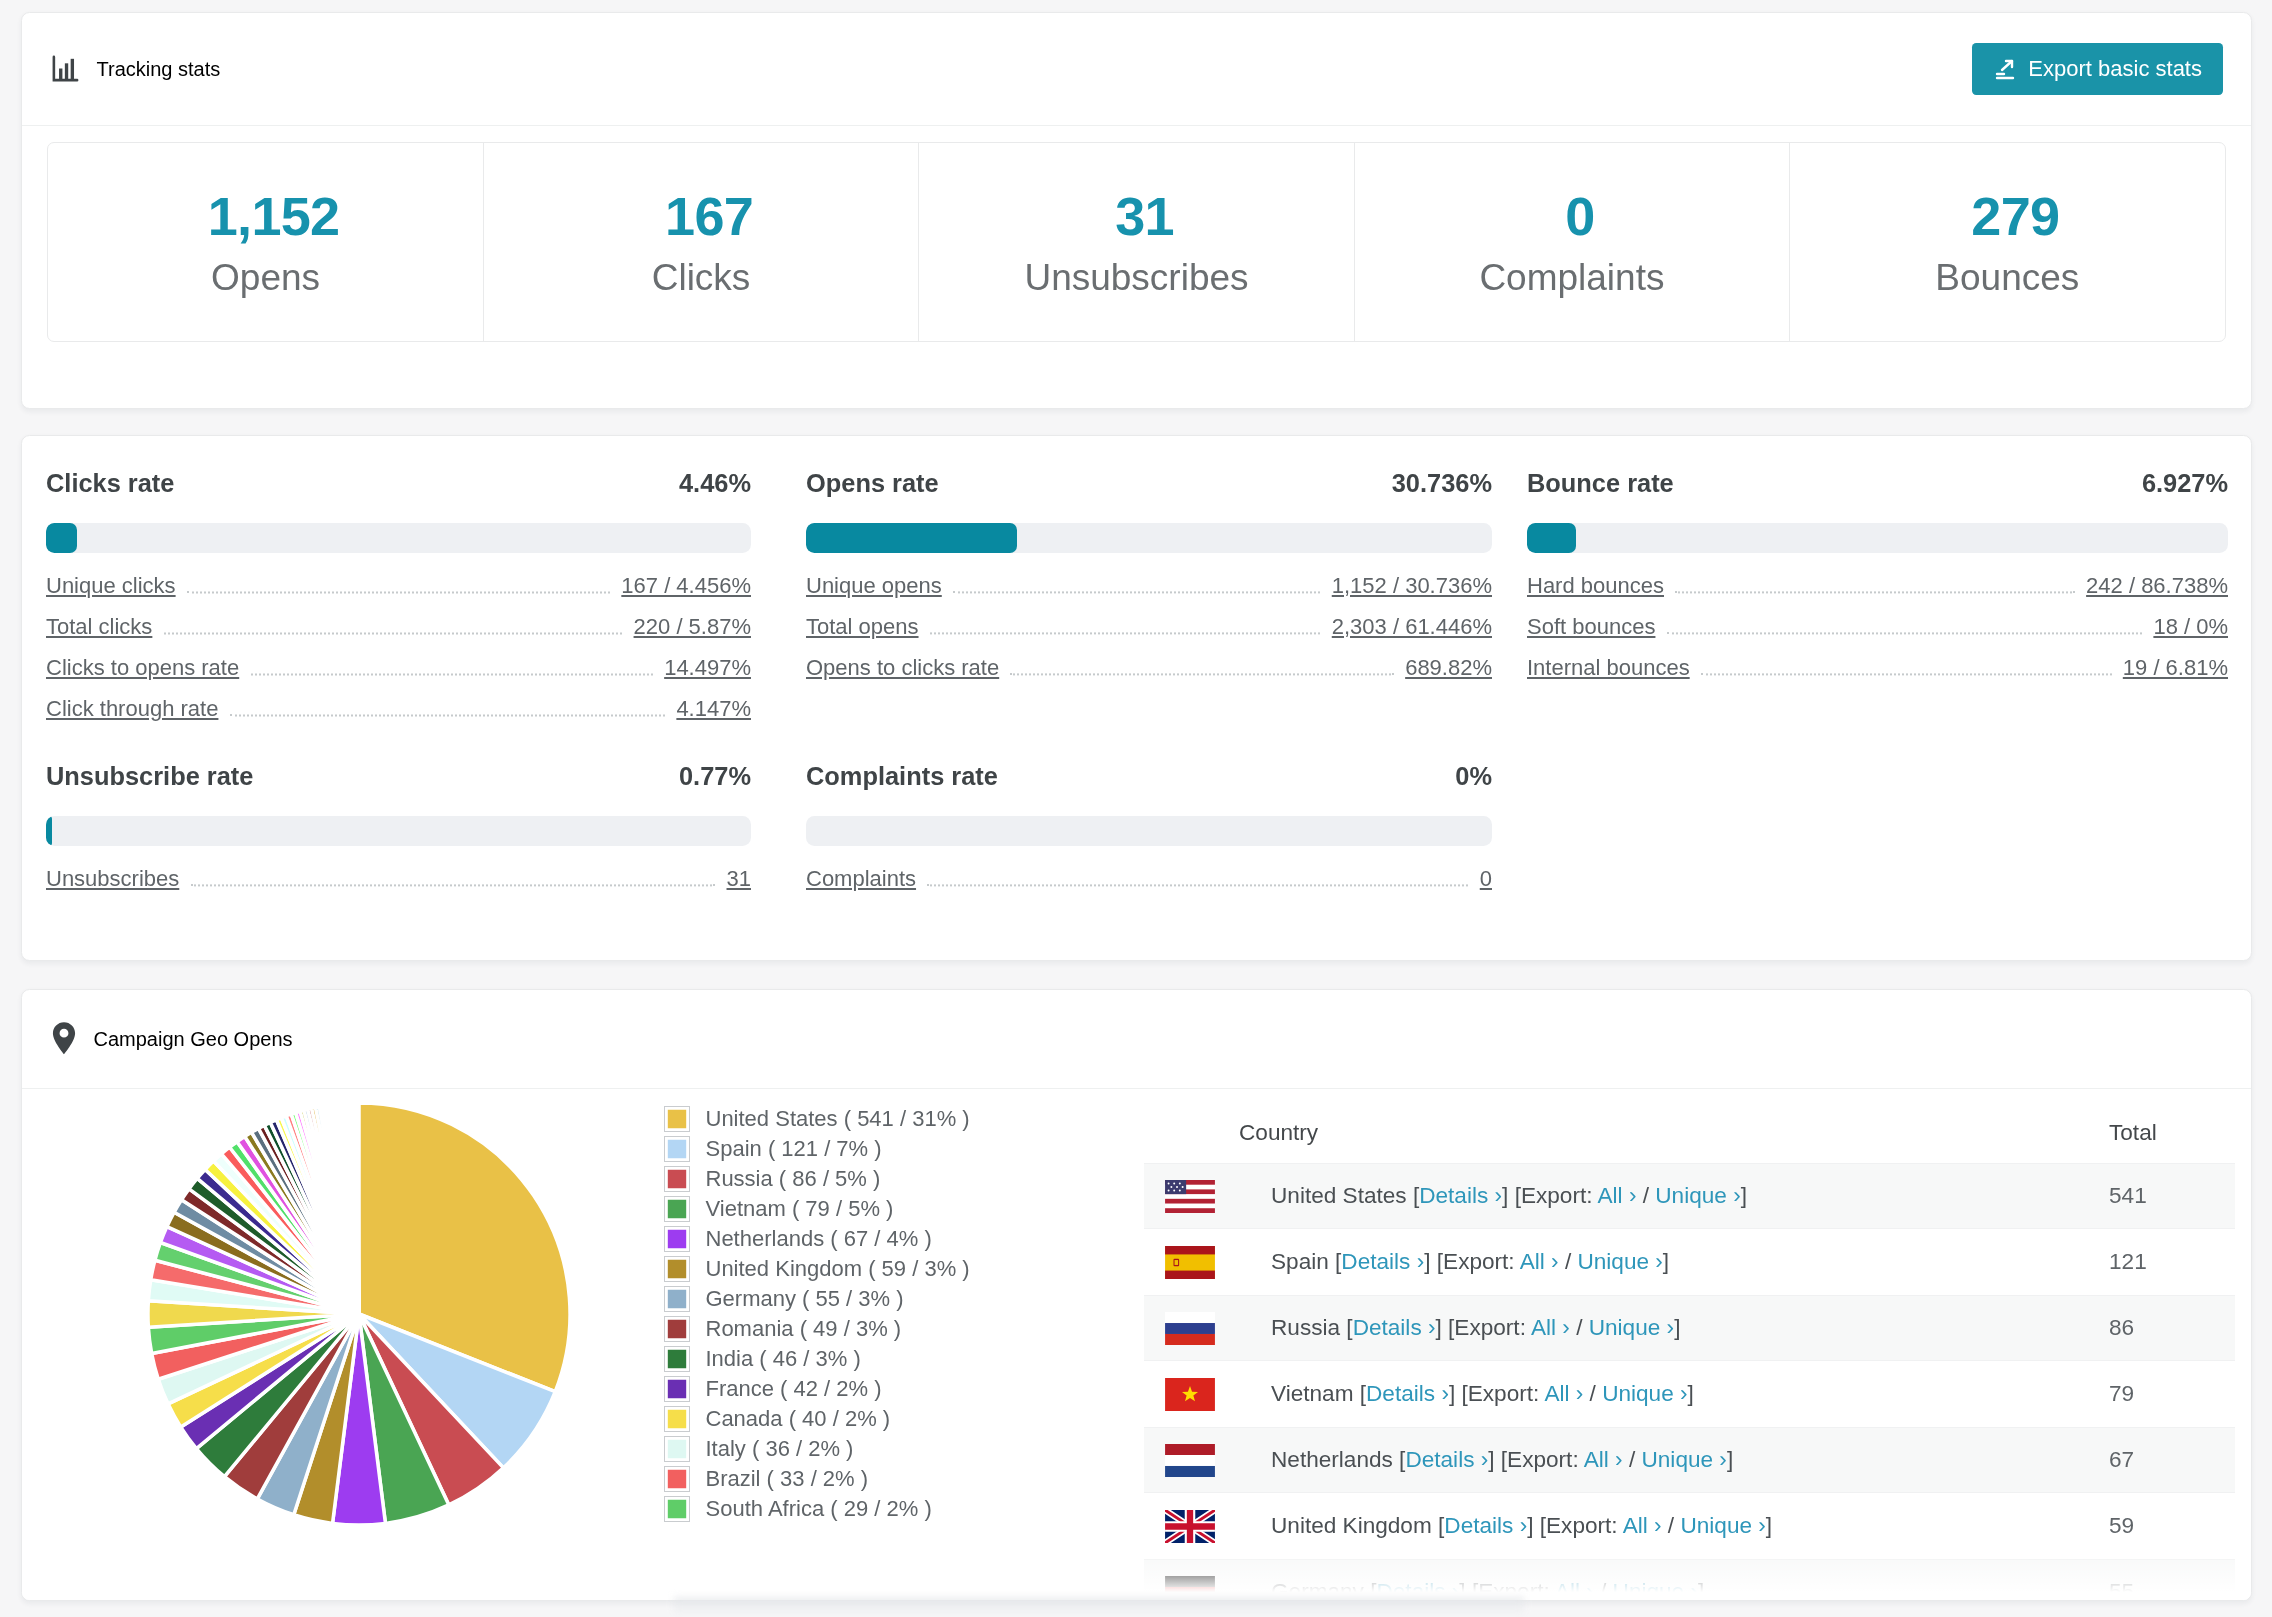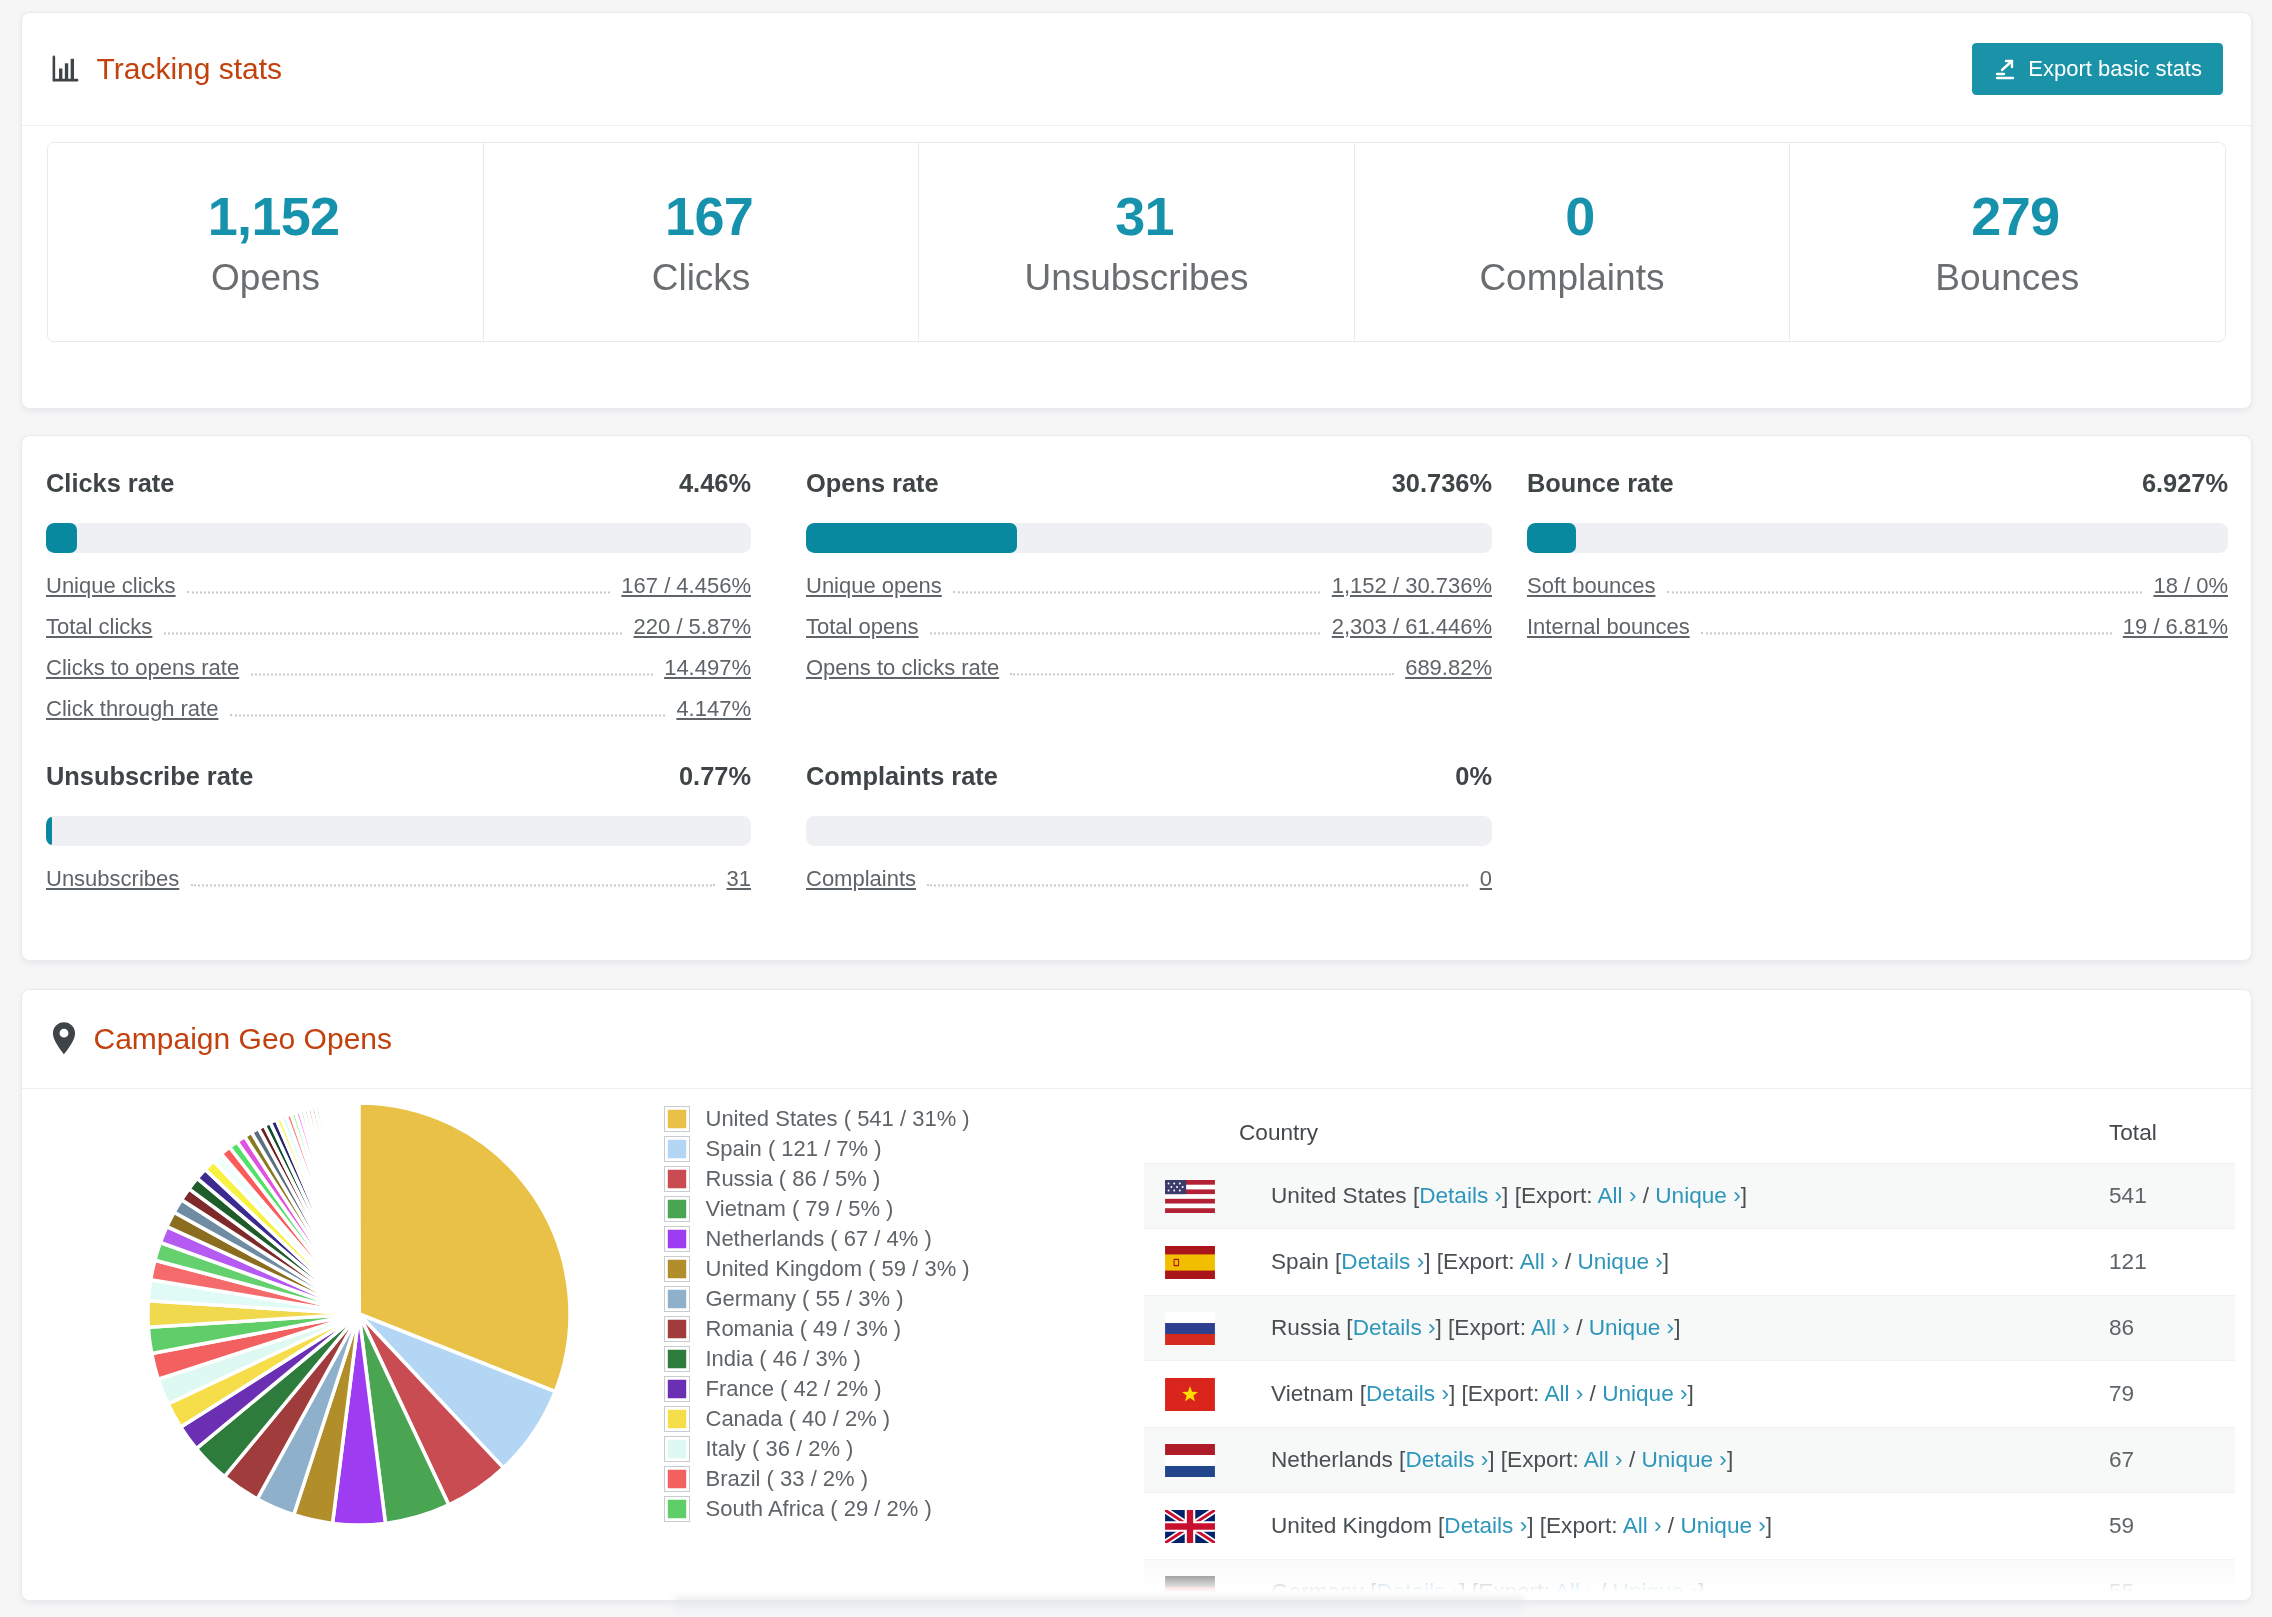--- a/index.html
+++ b/index.html
@@ -5,21 +5,21 @@
   html,body{margin:0;padding:0;width:2273px;height:1618px;overflow:hidden;
     background:#f6f6f7;font-family:"Liberation Sans",sans-serif;color:#5f6468;}
   .card{position:absolute;left:21px;width:2229px;background:#fff;border:0.7px solid #e9eaeb;
     border-radius:8.5px;box-shadow:0 2.1px 5.6px rgba(40,50,60,.06);}
   #card-top{top:12px;height:395px;}
   #card-rates{top:435px;height:524px;}
   #card-geo{top:989px;height:610px;overflow:hidden;}
   .card-header{position:absolute;left:0;right:0;top:0;height:113px;display:flex;align-items:center;
     justify-content:space-between;padding:0 28px;border-bottom:1.4px solid #eef0f0;box-sizing:border-box;}
   .hd-left{display:flex;align-items:center;gap:15.5px;}
-  .hd-title{font-size:30px;color:#c2410c;text-align:center;}
+  .hd-title{font-size:20px;color:#000000;text-align:center;}
   .btn{display:flex;align-items:center;gap:11.3px;background:#1a93a8;color:#fff;font-size:22px;
     height:52px;padding:0 21px;border:none;border-radius:4.2px;cursor:pointer;}
   
   .summary-band{position:absolute;left:25.4px;right:25.4px;top:129px;height:198px;border:0.7px solid #e9eaeb;
     border-radius:7px;display:flex;overflow:hidden;}
   .sum-cell{flex:1;display:flex;flex-direction:column;align-items:center;justify-content:center;border-left:0.7px solid #e9eaeb;}
   .sum-cell:first-child{border-left:none;}
   .sum-num{font-size:54px;font-weight:bold;color:#1792ad;letter-spacing:-0.7px;margin-left:16px;}
   .sum-label{font-size:37px;color:#6a6e71;margin-top:10px;}
   
@@ -175,20 +175,25 @@
   </div>
   <div class="rate-block" id="rb-bounce">
     <div class="rate-head">
         <span class="rate-title">Bounce rate</span>
         <span class="rate-value">6.927%</span>
       </div>
     <div class="bar">
         <div class="fill" style="width: 6.927%;"></div>
       </div>
     <div class="rate-rows">
+        <div class="rrow">
+         <span class="rlabel">Hard bounces</span>
+         <span class="leader"></span>
+         <span class="rvalue">242 / 86.738%</span>
+       </div>
         <div class="rrow">
          <span class="rlabel">Soft bounces</span>
          <span class="leader"></span>
          <span class="rvalue">18 / 0%</span>
        </div>
         <div class="rrow">
          <span class="rlabel">Internal bounces</span>
          <span class="leader"></span>
          <span class="rvalue">19 / 6.81%</span>
        </div>

